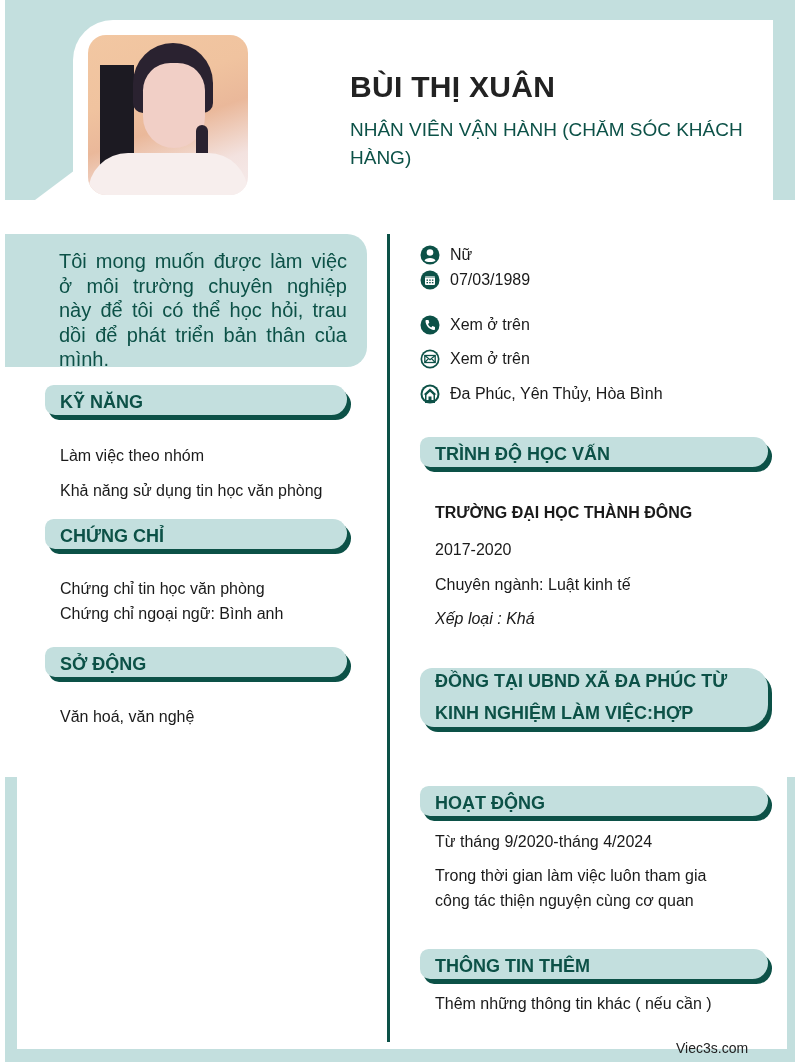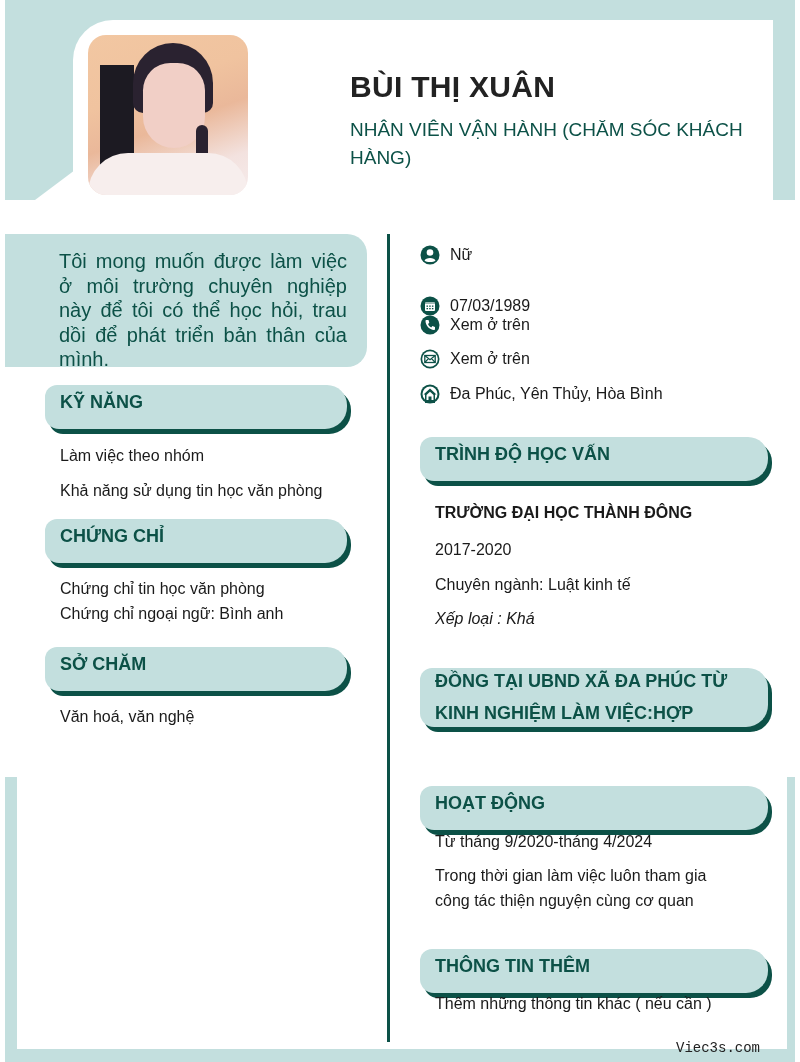--- a/index.html
+++ b/index.html
@@ -20,38 +20,38 @@
   .avatar .braid { position: absolute; left: 108px; top: 90px; width: 12px; height: 70px; background: #2a2230; border-radius: 6px; }
 
   .name { position: absolute; left: 350px; top: 70px; font-size: 30px; font-weight: bold; color: #222; letter-spacing: 0.3px; }
   .job-title { position: absolute; left: 350px; top: 116px; width: 400px; font-size: 19px; line-height: 28px; color: #0c5147; }
 
   .objective-box { position: absolute; left: 5px; top: 234px; width: 362px; height: 133px; background: #c3dfde; border-radius: 0 20px 20px 0; }
   .objective-text { position: absolute; left: 59px; top: 249px; width: 288px; font-size: 20px; line-height: 24.5px; color: #0c5147; text-align: justify; }
 
   .divider { position: absolute; left: 387px; top: 234px; width: 3px; height: 808px; background: #0c5147; }
 
-  .sec-head { position: absolute; height: 44px; background: #c3dfde; border-radius: 12px 20px 22px 14px;
+  .sec-head { position: absolute; height: 30px; background: #c3dfde; border-radius: 12px 20px 22px 14px;
     box-shadow: 4px 5px 0 #0c5147; }
   .sec-head span { position: absolute; left: 15px; top: 7px; font-size: 18px; font-weight: bold; color: #0c5147; }
   .sec-head.multi { height: auto; }
   .sec-head.multi span { position: static; display: block; padding: 5px 15px 6px 15px; line-height: 27px; }
 
   .txt { position: absolute; font-size: 16px; color: #1a1a1a; line-height: 24px; }
   .txt.bold { font-weight: bold; }
 
   .contact-row { position: absolute; left: 420px; height: 24px; display: flex; align-items: center; }
   .contact-row .ic { width: 20px; height: 20px; margin-right: 10px; display: flex; align-items: center; justify-content: center; }
   .contact-row .ic svg { width: 20px; height: 20px; }
   .contact-row .lbl { font-size: 16px; color: #1a1a1a; }
 
   .bottom-left-strip { position: absolute; left: 5px; top: 777px; width: 12px; height: 285px; background: #c3dfde; }
   .bottom-right-strip { position: absolute; left: 787px; top: 777px; width: 8px; height: 285px; background: #c3dfde; }
   .bottom-strip { position: absolute; left: 5px; top: 1049px; width: 790px; height: 13px; background: #c3dfde; }
-  .watermark { position: absolute; left: 676px; top: 1040px; font-family: Liberation Mono, monospace; font-size: 14px; color: #222; }
+  .watermark { position: absolute; left: 676px; top: 1040px; font-family: Liberation Sans, sans-serif; font-size: 14px; color: #222; }
 </style>
 </head>
 <body>
 
 <div class="bg-top"></div>
 <div class="right-strip-top"></div>
 <div class="header-white"></div>
 <div class="bg-top-notch"></div>
 
 <div class="avatar" title="Profile photo">
@@ -73,21 +73,21 @@
 <div class="contact-row" style="top:243px;">
   <span class="ic">
     <svg viewBox="0 0 20 20">
         <circle cx="10" cy="10" r="9.5" fill="#0c5147"></circle>
         <circle cx="10" cy="7.5" r="3.3" fill="#fff"></circle>
         <path d="M4.5 15.5 C5.5 12 14.5 12 15.5 15.5 C13.5 17.5 6.5 17.5 4.5 15.5Z" fill="#fff"></path>
       </svg>
   </span>
   <span class="lbl">Nữ</span>
 </div>
-<div class="contact-row" style="top:294px;text-align:center;">
+<div class="contact-row" style="top:268px;text-align:center;">
   <span class="ic">
     <svg viewBox="0 0 20 20">
         <circle cx="10" cy="10" r="9.5" fill="#0c5147"></circle>
         <rect x="5" y="6" width="10" height="9" rx="1" fill="#fff"></rect>
         <rect x="5" y="6" width="10" height="2" fill="#0c5147" opacity="0.4"></rect>
         <g fill="#0c5147">
           <rect x="6.5" y="9.5" width="1.5" height="1.3"></rect>
           <rect x="9.2" y="9.5" width="1.5" height="1.3"></rect>
           <rect x="11.9" y="9.5" width="1.5" height="1.3"></rect>
           <rect x="6.5" y="12" width="1.5" height="1.3"></rect>
@@ -137,21 +137,21 @@
 <div class="txt" style="left:60px; top:444px;">Làm việc theo nhóm</div>
 <div class="txt" style="left:60px; top:479px;">Khả năng sử dụng tin học văn phòng</div>
 
 <div class="sec-head" style="left:45px; top:519px; width:302px;">
   <span>CHỨNG CHỈ</span>
 </div>
 <div class="txt" style="left:60px; top:577px;">Chứng chỉ tin học văn phòng</div>
 <div class="txt" style="left:60px; top:602px;">Chứng chỉ ngoại ngữ: Bình anh</div>
 
 <div class="sec-head" style="left:45px; top:647px; width:302px;">
-  <span>SỞ CHĂM</span>
+  <span>SỞ ĐỘNG</span>
 </div>
 <div class="txt" style="left:60px; top:705px;">Văn hoá, văn nghệ</div>
 
 <div class="sec-head" style="left:420px; top:437px; width:348px;">
   <span>TRÌNH ĐỘ HỌC VẤN</span>
 </div>
 <div class="txt bold" style="left:435px; top:501px;">TRƯỜNG ĐẠI HỌC THÀNH ĐÔNG</div>
 <div class="txt" style="left:435px; top:538px;">2017-2020</div>
 <div class="txt" style="left:435px; top:573px;">Chuyên ngành: Luật kinh tế</div>
 <div class="txt" style="left:435px; top:607px;font-style:italic;">Xếp loại : Khá</div>

